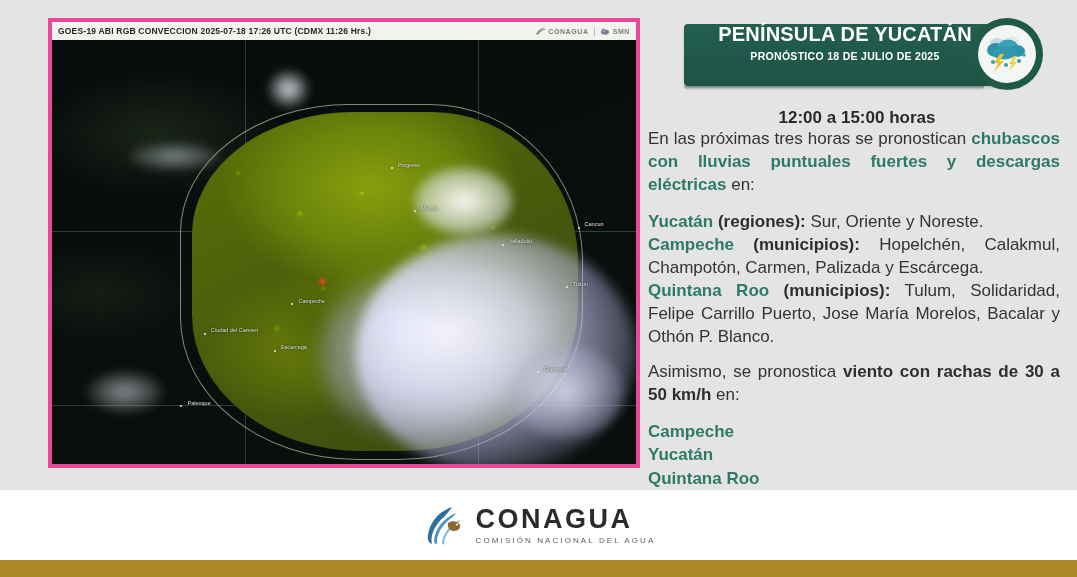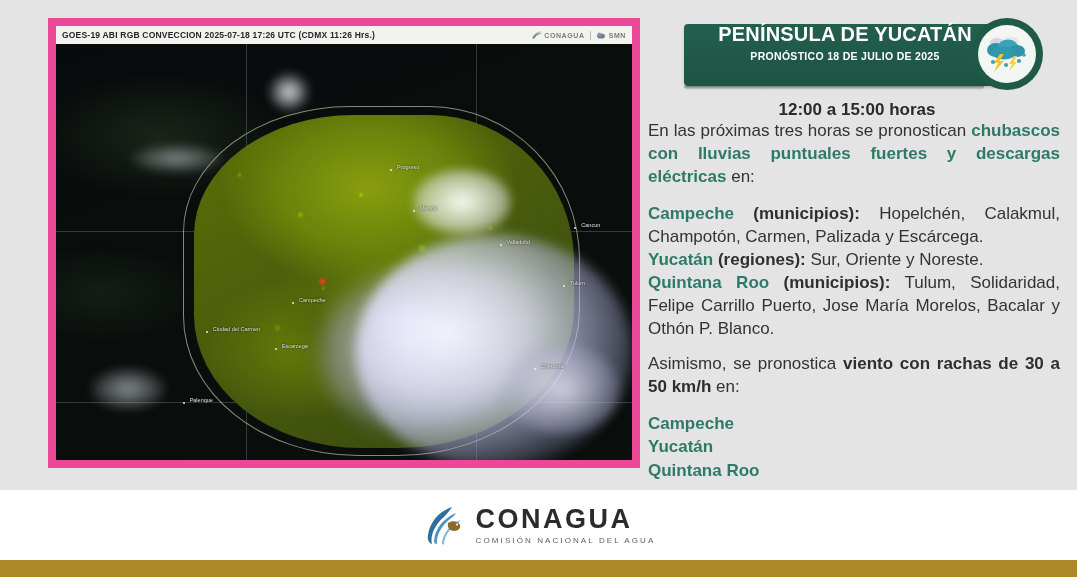--- a/index.html
+++ b/index.html
@@ -21,21 +21,21 @@
     background:#ffffff;
   }
   .gold-band {
     position:absolute; left:0; top:560px; width:1077px; height:17px;
     background:#ad8827;
   }
 
   
   .sat-frame {
     position:absolute; left:48px; top:18px; width:592px; height:450px;
-    border:8px solid #ec4899; background:#05070a; overflow:hidden;
+    border:4px solid #ec4899; background:#05070a; overflow:hidden;
   }
   .sat-titlebar {
     position:absolute; left:0; top:0; width:100%; height:18px;
     background:#f2f2ee; display:flex; align-items:center;
     padding:0 6px; z-index:6;
   }
   .sat-title-text {
     font-size:8.5px; font-weight:bold; color:#262626;
     letter-spacing:.2px; white-space:nowrap;
   }
@@ -149,21 +149,21 @@
     position:absolute; right:17px; top:0px; width:72px; height:72px;
     border-radius:50%; background:#1f5a49;
     display:flex; align-items:center; justify-content:center;
   }
   .badge-inner {
     width:58px; height:58px; border-radius:50%; background:#f4f6f3;
     display:flex; align-items:center; justify-content:center;
   }
 
   .time-line {
-    margin-top:10px; text-align:center; padding-left:6px;
+    margin-top:18px; text-align:center; padding-left:6px;
     font-size:17px; font-weight:bold; color:#2a2a2a;
   }
 
   .body-text {
     font-size:17px; line-height:1.35; color:#333333;
     text-align:justify;
   }
   .body-text p { margin-bottom:0; }
   .gap { height:13px; }
   .teal { color:#2e7a68; font-weight:bold; }
@@ -299,24 +299,24 @@
     <div class="body-text">
 
       <p>
         <span>En las próximas tres horas se pronostican </span><span class="teal">chubascos con lluvias puntuales fuertes</span><span class="teal"> y </span><span class="teal">descargas eléctricas</span><span> en:</span>
       </p>
 
       <div class="gap"></div>
 
       <div class="statelist">
         <p>
-          <span class="teal">Campeche</span><span class="dark-b"> (municipios):</span><span> Hopelchén, Calakmul, Champotón, Carmen, Palizada y Escárcega.</span>
+          <span class="teal">Yucatán</span><span class="dark-b"> (regiones):</span><span> Sur, Oriente y Noreste.</span>
         </p>
         <p>
-          <span class="teal">Yucatán</span><span class="dark-b"> (regiones):</span><span> Sur, Oriente y Noreste.</span>
+          <span class="teal">Campeche</span><span class="dark-b"> (municipios):</span><span> Hopelchén, Calakmul, Champotón, Carmen, Palizada y Escárcega.</span>
         </p>
         <p>
           <span class="teal">Quintana Roo</span><span class="dark-b"> (municipios):</span><span> Tulum, Solidaridad, Felipe Carrillo Puerto, Jose María Morelos, Bacalar y Othón P. Blanco.</span>
         </p>
       </div>
 
       <div class="gap"></div>
 
       <p>
         <span>Asimismo, se pronostica </span><span class="dark-b">viento con rachas de 30 a 50 km/h</span><span> en:</span>

